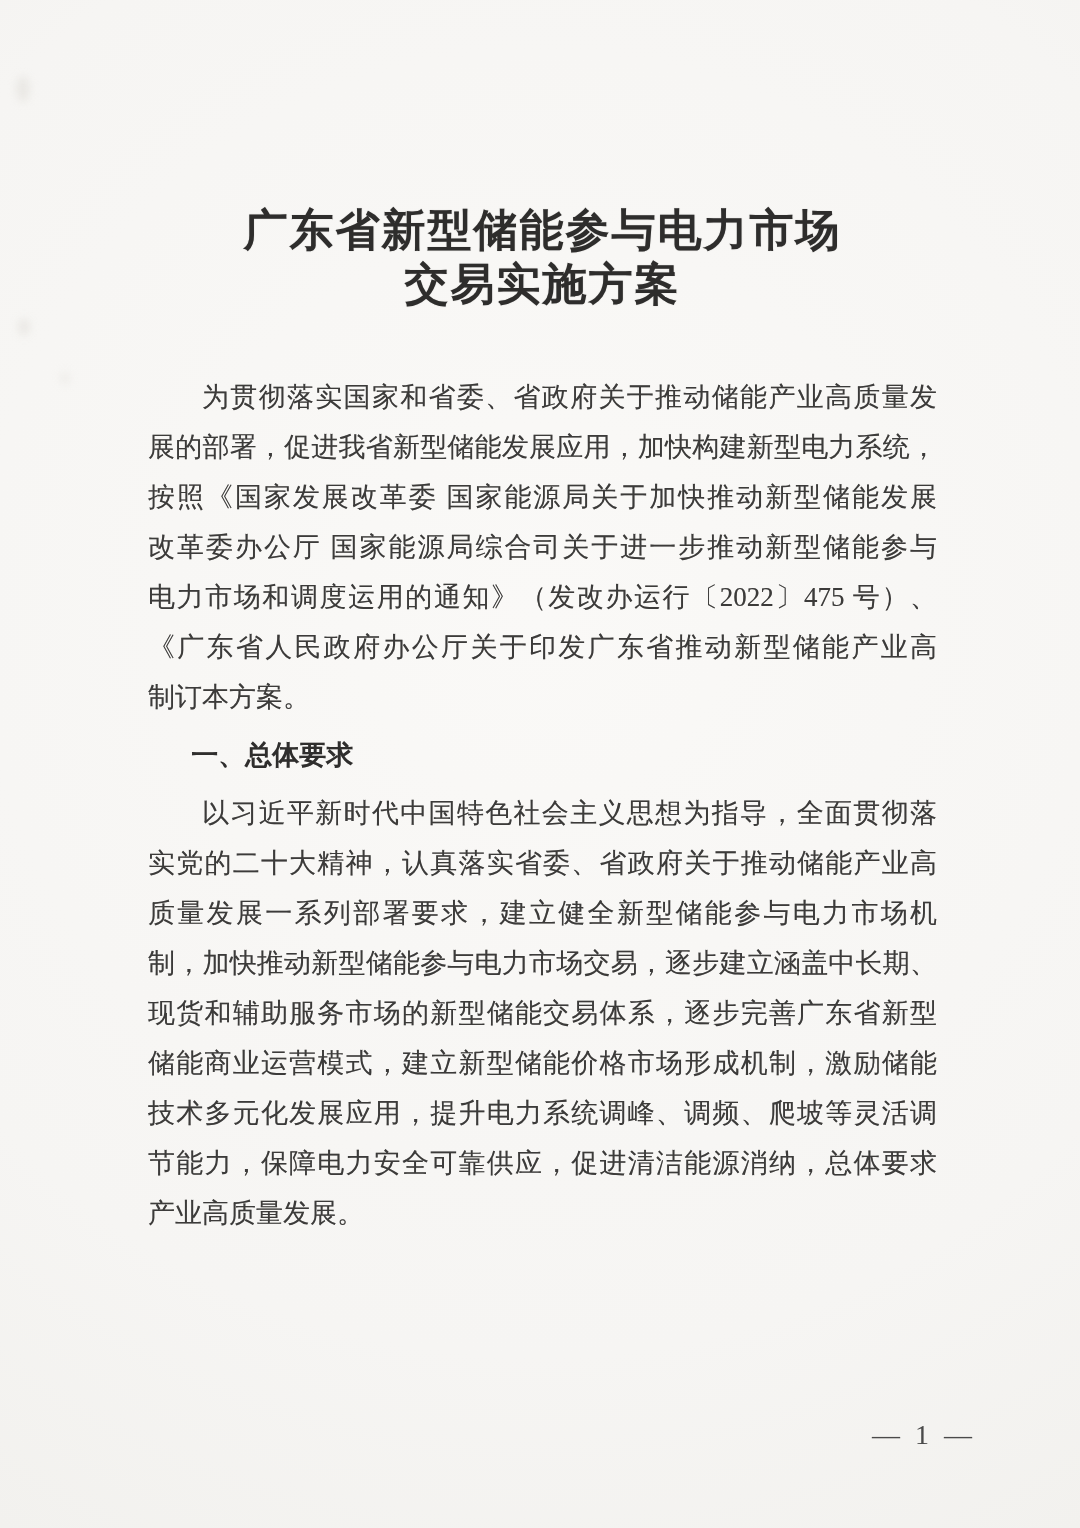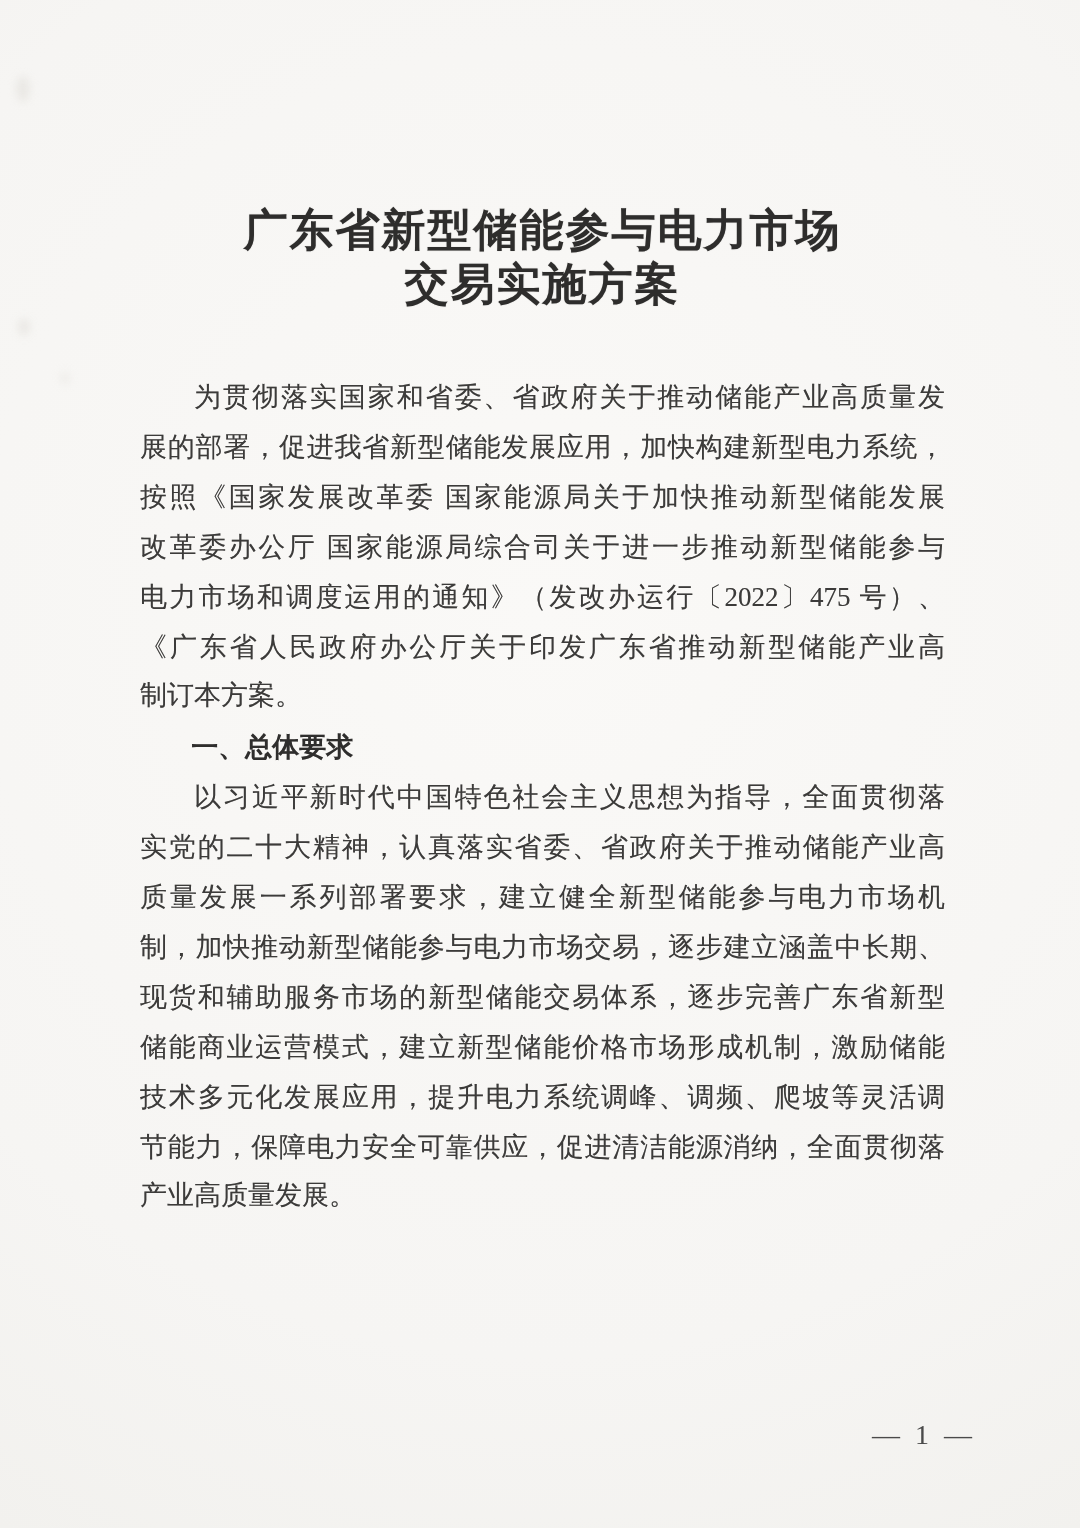--- a/index.html
+++ b/index.html
@@ -26,37 +26,36 @@
   .doc-title {
     margin-top:188px;
     text-align:center;
     font-size:44px;
     line-height:54px;
     font-weight:bold;
     color:#2e2d2c;
     letter-spacing:2px;
     text-shadow:0 0 1px rgba(46,45,44,0.35);
   }
-  .para { margin:0; }
+  .para { margin:8px; }
   .para-first { margin-top:60px; }
   .line {
     font-size:27px;
     line-height:50px;
     height:50px;
     white-space:nowrap;
     text-align:justify;
     text-align-last:justify;
     color:#3c3b3a;
     text-shadow:0 0 0.5px rgba(60,59,58,0.4);
   }
   .line.indent { padding-left:2em; }
   .line.last {
     text-align-last:left;
     white-space:normal;
-    font-family:Liberation Mono, monospace;
   }
   .section-heading {
     font-size:27px;
     line-height:50px;
     height:50px;
     font-weight:bold;
     color:#2f2e2d;
     padding-left:1.9em;
     text-shadow:0 0 0.6px rgba(47,46,45,0.4);
   }
@@ -108,21 +107,21 @@
     <div class="section-heading">一、总体要求</div>
 
     <div class="para">
       <div class="line indent">以习近平新时代中国特色社会主义思想为指导，全面贯彻落</div>
       <div class="line">实党的二十大精神，认真落实省委、省政府关于推动储能产业高</div>
       <div class="line">质量发展一系列部署要求，建立健全新型储能参与电力市场机</div>
       <div class="line">制，加快推动新型储能参与电力市场交易，逐步建立涵盖中长期、</div>
       <div class="line">现货和辅助服务市场的新型储能交易体系，逐步完善广东省新型</div>
       <div class="line">储能商业运营模式，建立新型储能价格市场形成机制，激励储能</div>
       <div class="line">技术多元化发展应用，提升电力系统调峰、调频、爬坡等灵活调</div>
-      <div class="line">节能力，保障电力安全可靠供应，促进清洁能源消纳，全面贯彻落</div>
+      <div class="line">节能力，保障电力安全可靠供应，促进清洁能源消纳，总体要求</div>
       <div class="line last">产业高质量发展。</div>
     </div>
 
   </div>
 
   <div class="page-number">— 1 —</div>
 
 </div>
 
 </body></html>

